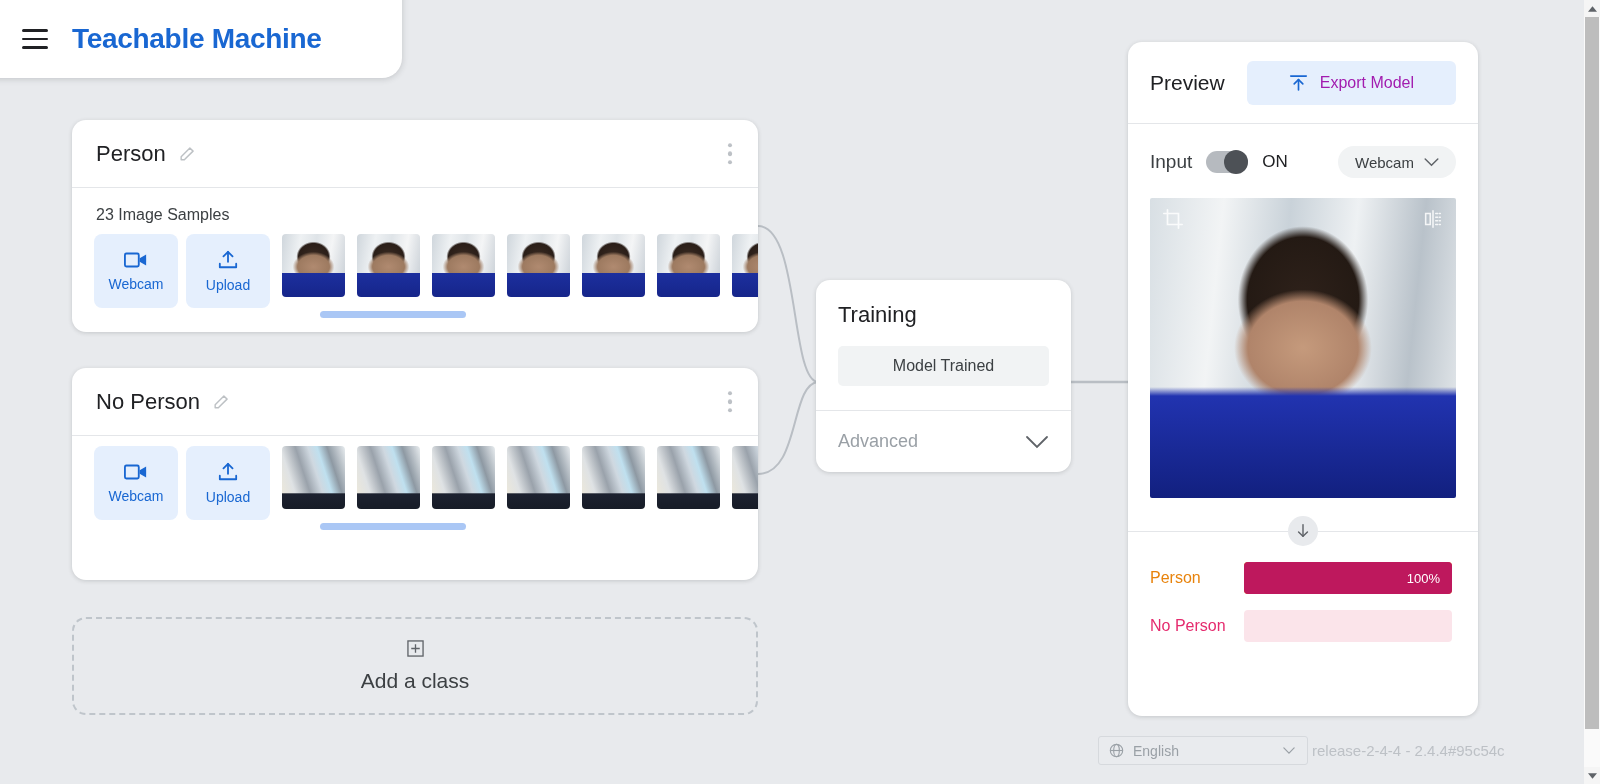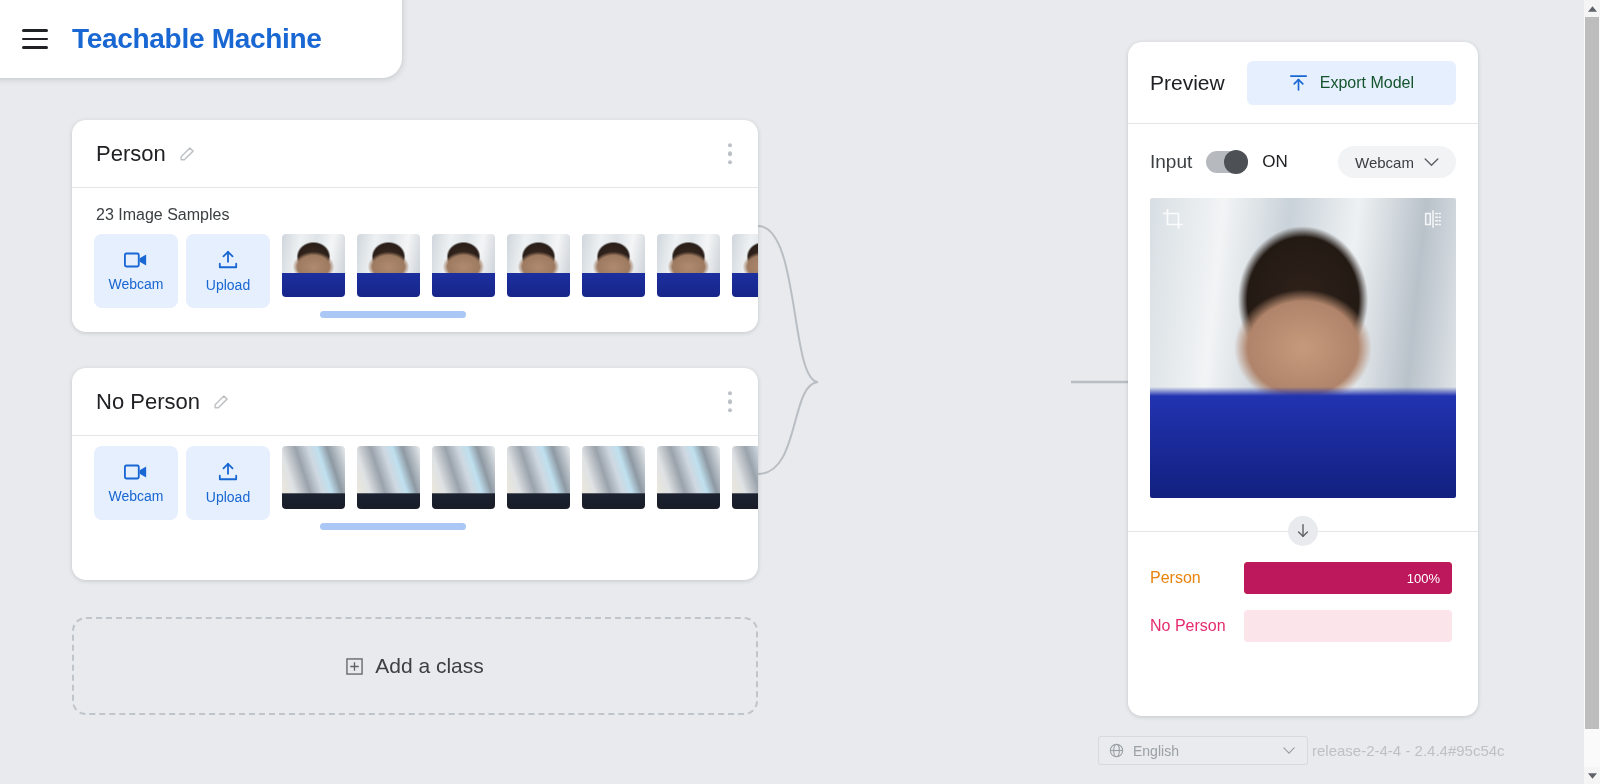--- a/index.html
+++ b/index.html
@@ -72,21 +72,21 @@
       linear-gradient(to bottom, rgba(0,0,0,0) 74%, #1d2230 76%, #171c27 100%),
       linear-gradient(72deg, #f0ead8 0%, #dfe2e4 22%, #9aa2ab 40%, #cfd8e0 55%, #bfe0ef 66%, #8e99a3 78%, #e9edf0 100%);
     background-repeat: no-repeat;
   }
 
   
   .add-class {
     position:absolute; left:72px; top:617px; width:686px; height:98px;
     border: 2px dashed #bfc5cb; border-radius: 14px;
     display:flex; align-items:center; justify-content:center; gap: 12px;
-    cursor:pointer; z-index:10;
+    cursor:pointer; z-index:10;flex-direction:column;
   }
   .add-class .label { font-size: 21px; color: #3c4043; }
 
   
   .training-card {
     position:absolute; left:816px; top:280px; width:255px;
     background:#fff; border-radius:14px; box-shadow: 0 1px 4px rgba(60,64,67,.2);
     z-index:10; overflow:hidden;
   }
   .training-title { font-size: 22px; color:#202124; padding: 22px 0 0 22px; }
@@ -106,21 +106,21 @@
     position:absolute; left:1128px; top:42px; width:350px; height:674px;
     background:#fff; border-radius:14px; box-shadow: 0 1px 4px rgba(60,64,67,.2);
     z-index:10;
   }
   .preview-head { height:82px; display:flex; align-items:center; padding: 0 22px; border-bottom:1px solid #e4e6e9; gap: 22px; }
   .preview-title { font-size:21px; color:#202124; font-weight:400; }
   .export-btn {
     height: 44px; flex:1; background:#e5effd; border-radius:6px;
     display:flex; align-items:center; justify-content:center; gap:12px; cursor:pointer;
   }
-  .export-btn span { font-size:16px; color:#14532d; }
+  .export-btn span { font-size:16px; color:#a21caf; }
 
   .input-row { display:flex; align-items:center; padding: 22px 22px 0 22px; gap:14px; }
   .input-label { font-size: 19px; color:#3c4043; }
   .toggle { width:42px; height:22px; border-radius:12px; background:#b6babf; position:relative; cursor:pointer; }
   .toggle .knob { position:absolute; right:0; top:-1px; width:24px; height:24px; border-radius:50%; background:#4d5156; }
   .on-text { font-size:17px; color:#202124; }
   .webcam-select {
     margin-left:auto; height:32px; min-width:118px; border-radius:16px; background:#f1f3f4;
     display:flex; align-items:center; justify-content:center; gap:10px; padding:0 14px; cursor:pointer;
   }
@@ -281,20 +281,30 @@
   </div>
 
   <div class="add-class">
     <svg width="17" height="17" viewBox="0 0 18 18" fill="none" stroke="#5f6368" stroke-width="1.4">
       <rect x="1" y="1" width="16" height="16"></rect>
         <path d="M9 4.5v9M4.5 9h9"></path>
     </svg>
     <div class="label">Add a class</div>
   </div>
 
+  <div class="training-card">
+    <div class="training-title">Training</div>
+    <div class="train-btn">Model Trained</div>
+    <div class="advanced-row">
+      <div class="label">Advanced</div>
+      <svg width="24" height="14" viewBox="0 0 24 14" fill="none" stroke="#5f6368" stroke-width="1.8" stroke-linecap="round">
+        <path d="M2 2l10 10L22 2"></path>
+      </svg>
+    </div>
+  </div>
 
   <div class="preview-card">
     <div class="preview-head">
       <div class="preview-title">Preview</div>
       <div class="export-btn">
         <svg width="19" height="18" viewBox="0 0 22 20" fill="none" stroke="#1967d2" stroke-width="1.9" stroke-linecap="round" stroke-linejoin="round">
           <path d="M2 2h18"></path>
             <path d="M11 18V6"></path>
             <path d="M6 11l5-5 5 5"></path>
         </svg>

